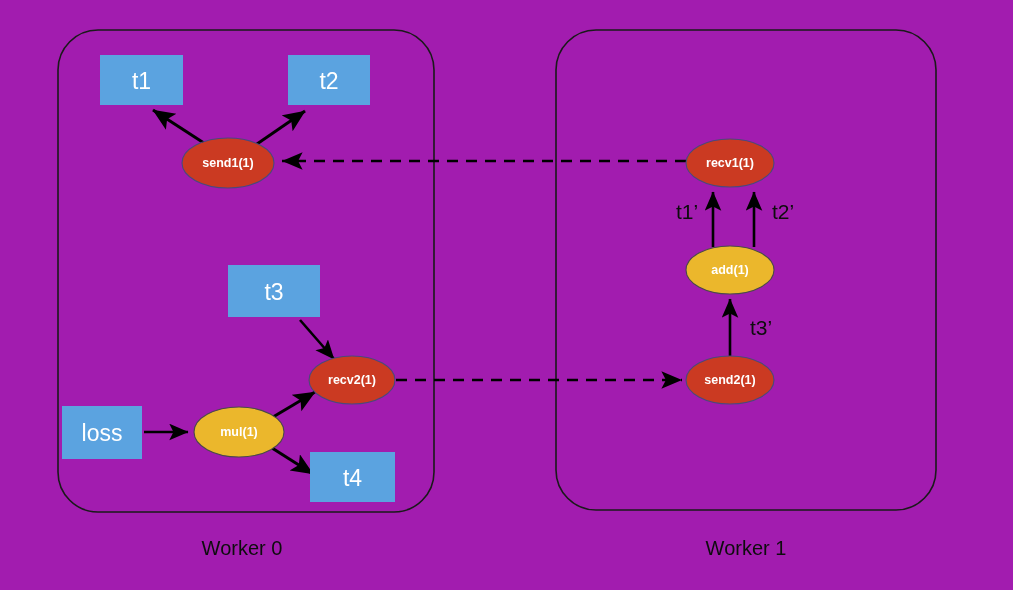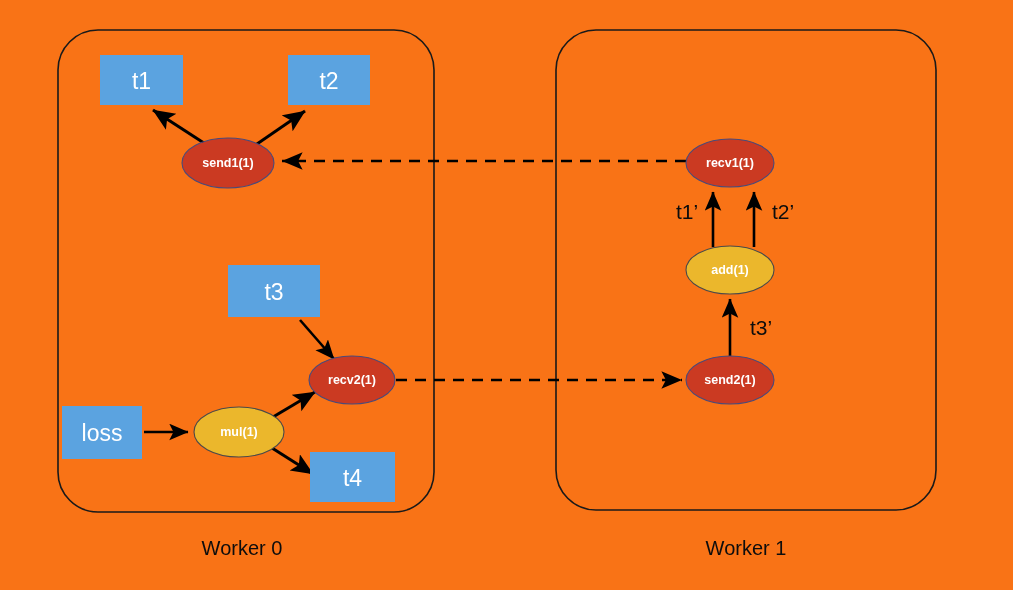--- a/index.html
+++ b/index.html
@@ -7,21 +7,21 @@
     padding: 0;
     background: #ffffff;
   }
   body {
     font-family: "Liberation Sans", sans-serif;
   }
   #canvas {
     position: relative;
     width: 1013px;
     height: 590px;
-    background: #f97316;
+    background: #a21caf;
     overflow: hidden;
   }
   #diagram-svg {
     position: absolute;
     left: 0;
     top: 0;
     width: 1013px;
     height: 590px;
   }
   .worker-panel {

